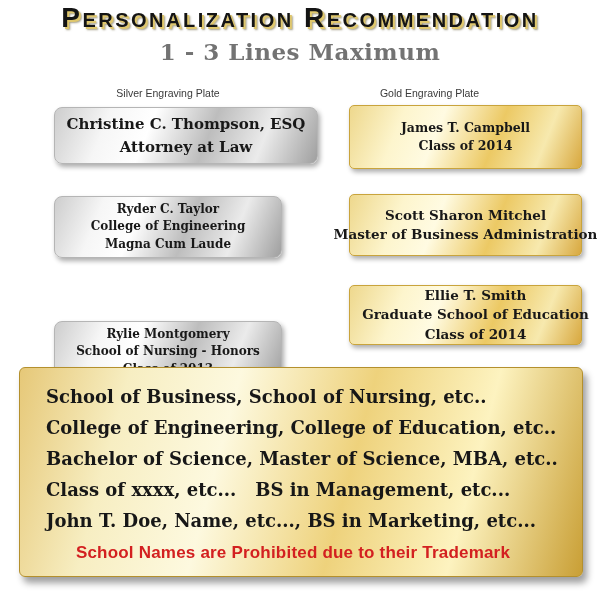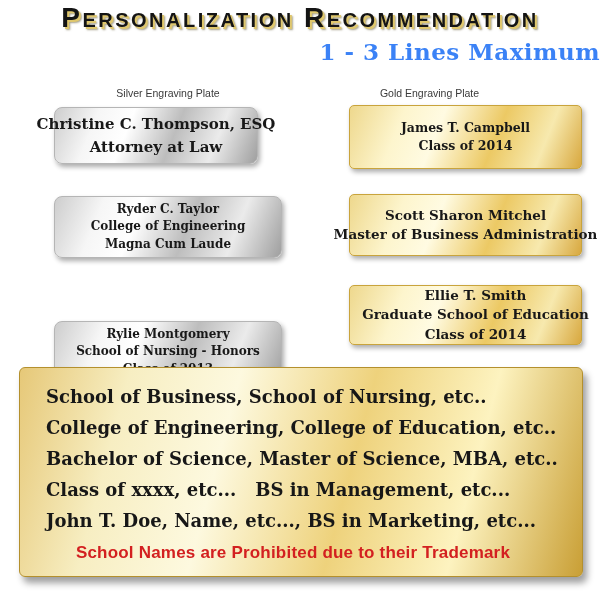--- a/index.html
+++ b/index.html
@@ -10,23 +10,23 @@
 
   
   .title {
     position:absolute; top:2px; left:0; width:600px; text-align:center;
     font-family:"Liberation Sans", sans-serif; font-weight:bold;
     font-variant:small-caps; font-size:28px; letter-spacing:2.5px; color:#141414;
     text-shadow: 2px 2px 0 #dfc76d, 3px 3px 2px rgba(90,80,40,.55);
     white-space:nowrap;
   }
   .subtitle {
-    position:absolute; top:38px; left:0; width:600px; text-align:right;
+    position:absolute; top:38px; left:0; width:600px; text-align:center;
     font-family:"DejaVu Serif", serif; font-weight:bold; font-size:23px;
-    color:#3b82f6; letter-spacing:.5px;
+    color:#737373; letter-spacing:.5px;
   }
 
   
   .col-label {
     position:absolute; top:87px; font-size:10.5px; color:#3a3a3a; text-align:center;
   }
   .col-label.silver-col { left:54px; width:228px; }
   .col-label.gold-col   { left:313px; width:233px; }
 
   
@@ -48,21 +48,21 @@
   }
   .engrave {
     font-family:"DejaVu Serif", serif; font-weight:bold; color:#181818;
     line-height:1.42; white-space:nowrap;
   }
   .fs15 .engrave { font-size:15px; line-height:1.5; }
   .fs14 .engrave { font-size:12px; }
   .fs135 .engrave { font-size:13.5px; }
   .fs125 .engrave { font-size:12.5px; }
 
-  #plate-s1 { left:54px;  top:107px; width:204px; height:57px; }
+  #plate-s1 { left:54px;  top:107px; width:264px; height:57px; }
   #plate-g1 { left:313px; top:105px; width:233px; height:64px; }
   #plate-s2 { left:54px;  top:196px; width:228px; height:62px; }
   #plate-g2 { left:313px; top:194px; width:233px; height:62px; }
   #plate-s3 { left:54px;  top:285px; width:228px; height:62px;margin-top:36px; }
   #plate-g3 { left:313px; top:285px; width:233px; height:60px;padding-left:20px; }
 
   
   .big-plate {
     position:absolute; left:19px; top:367px; width:564px; height:210px;
     box-sizing:border-box; border-radius:6px; border:1px solid #b4902d;

